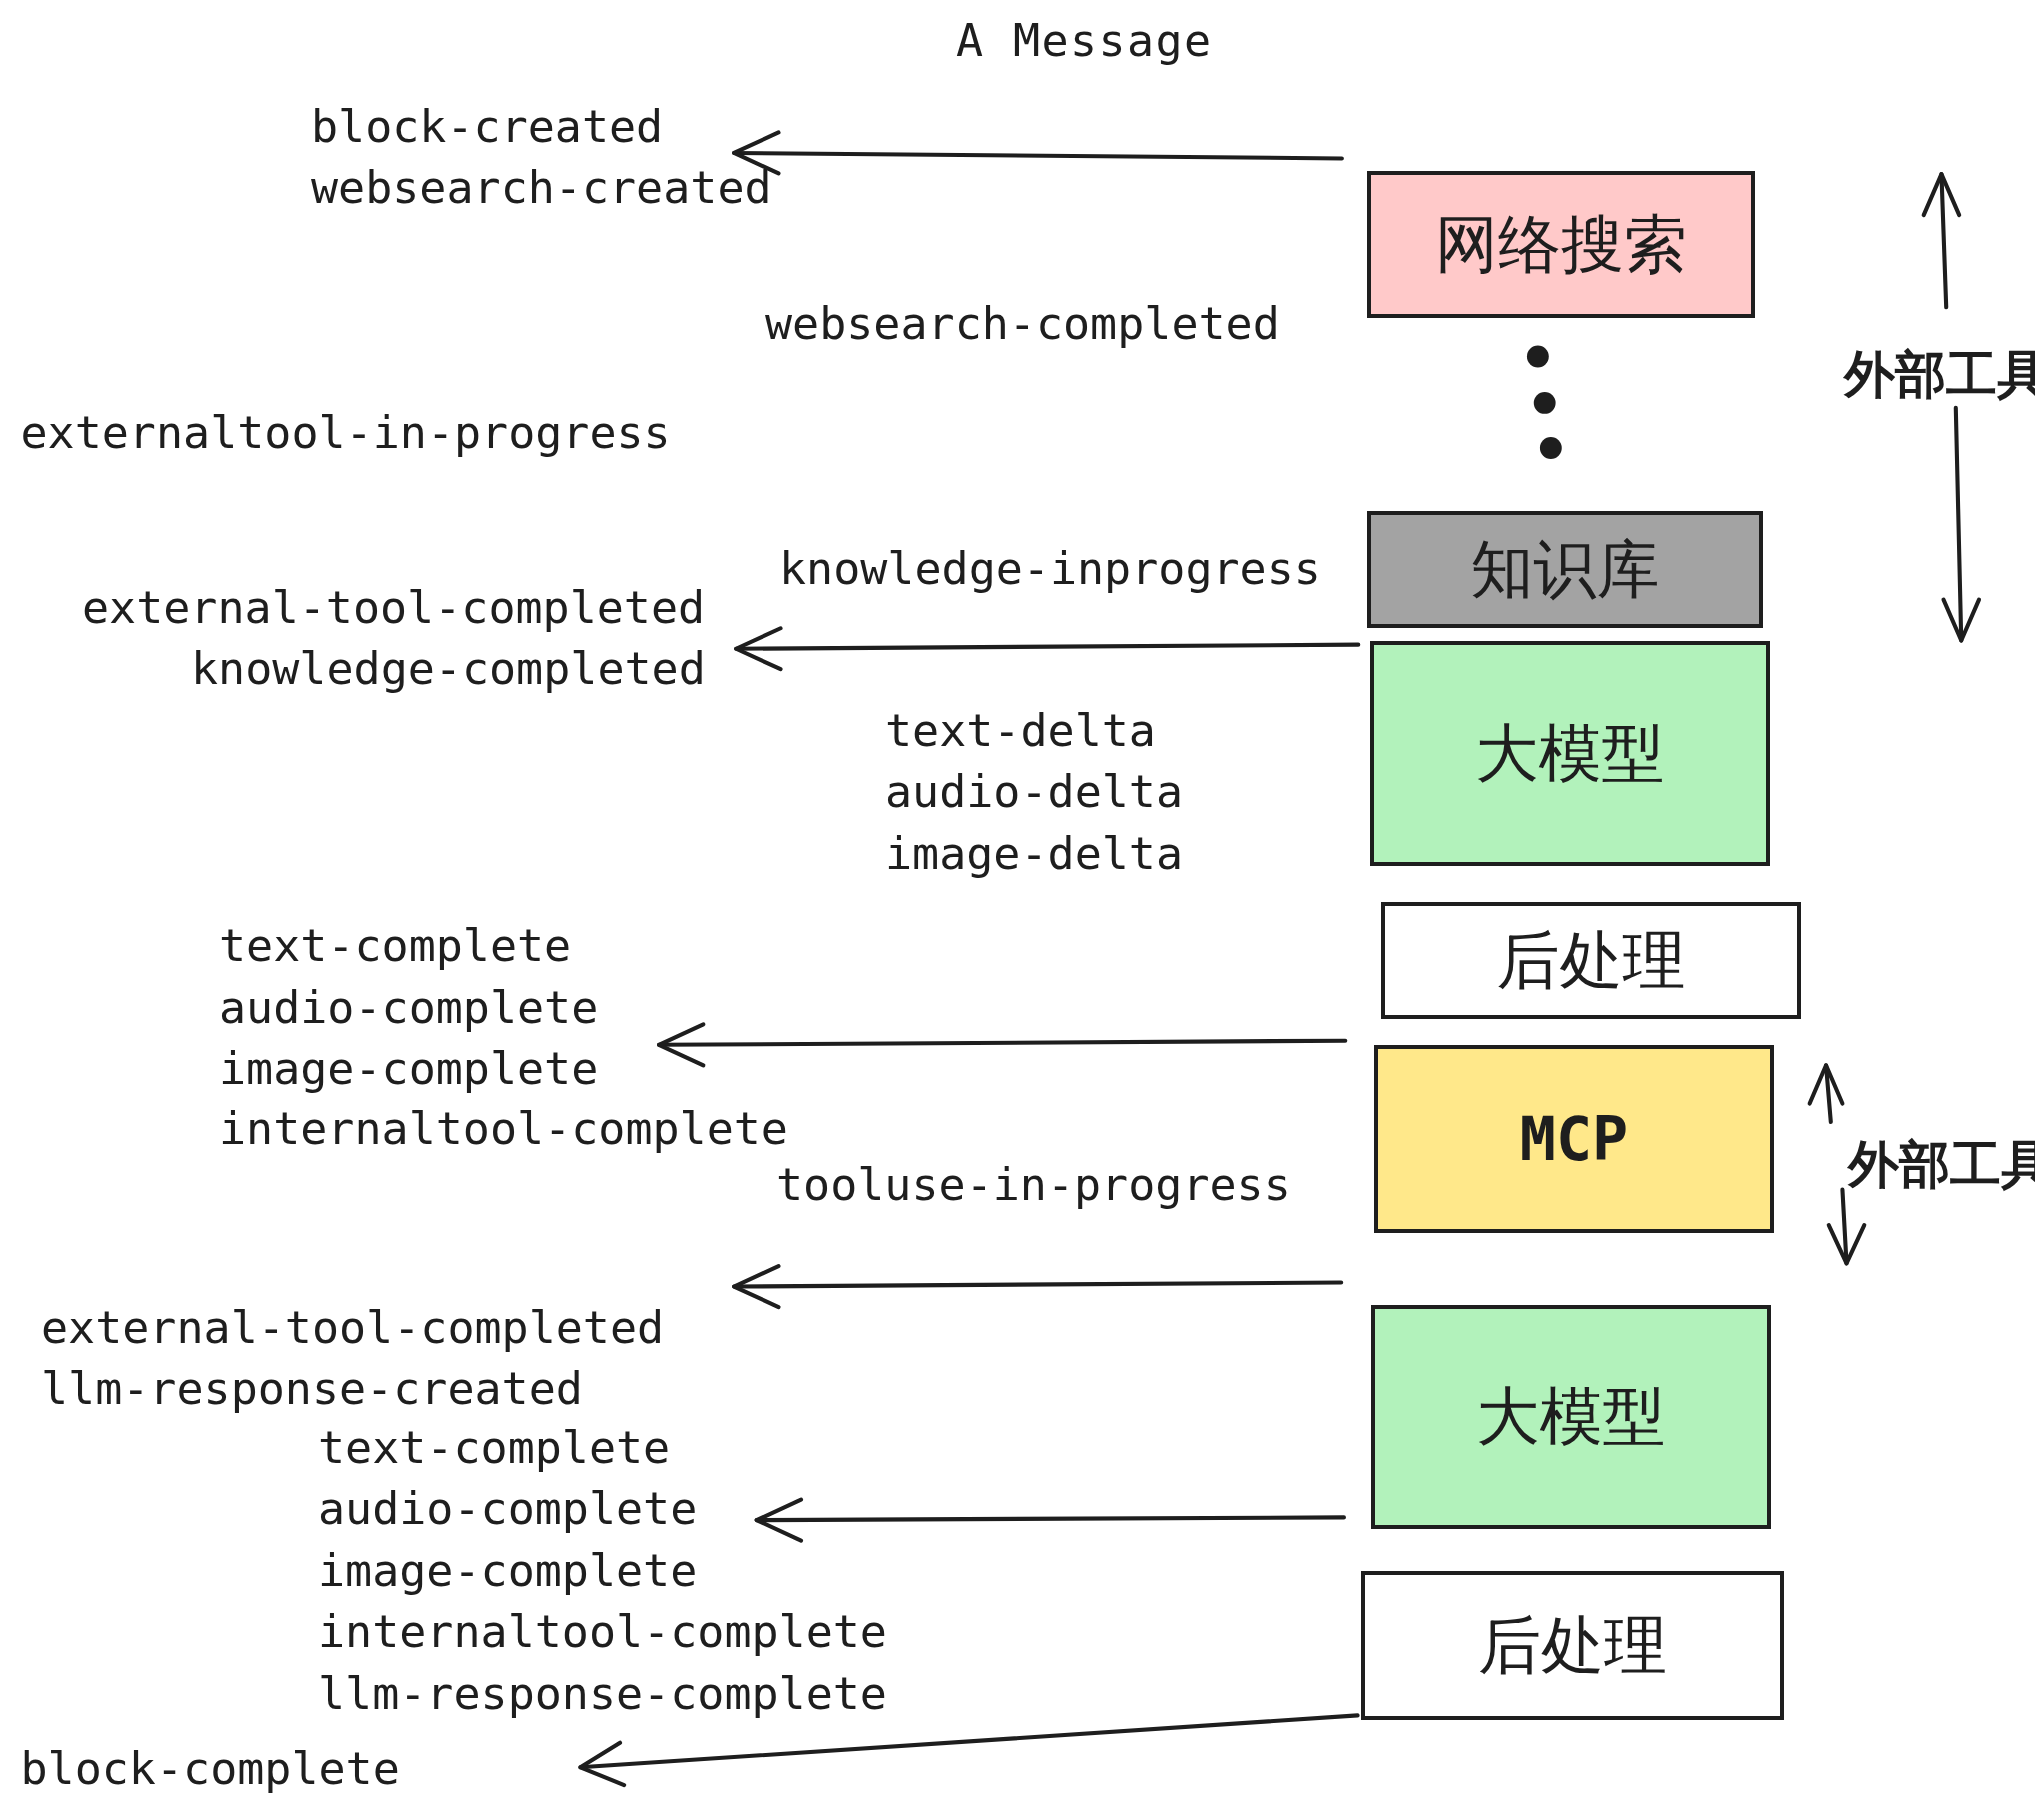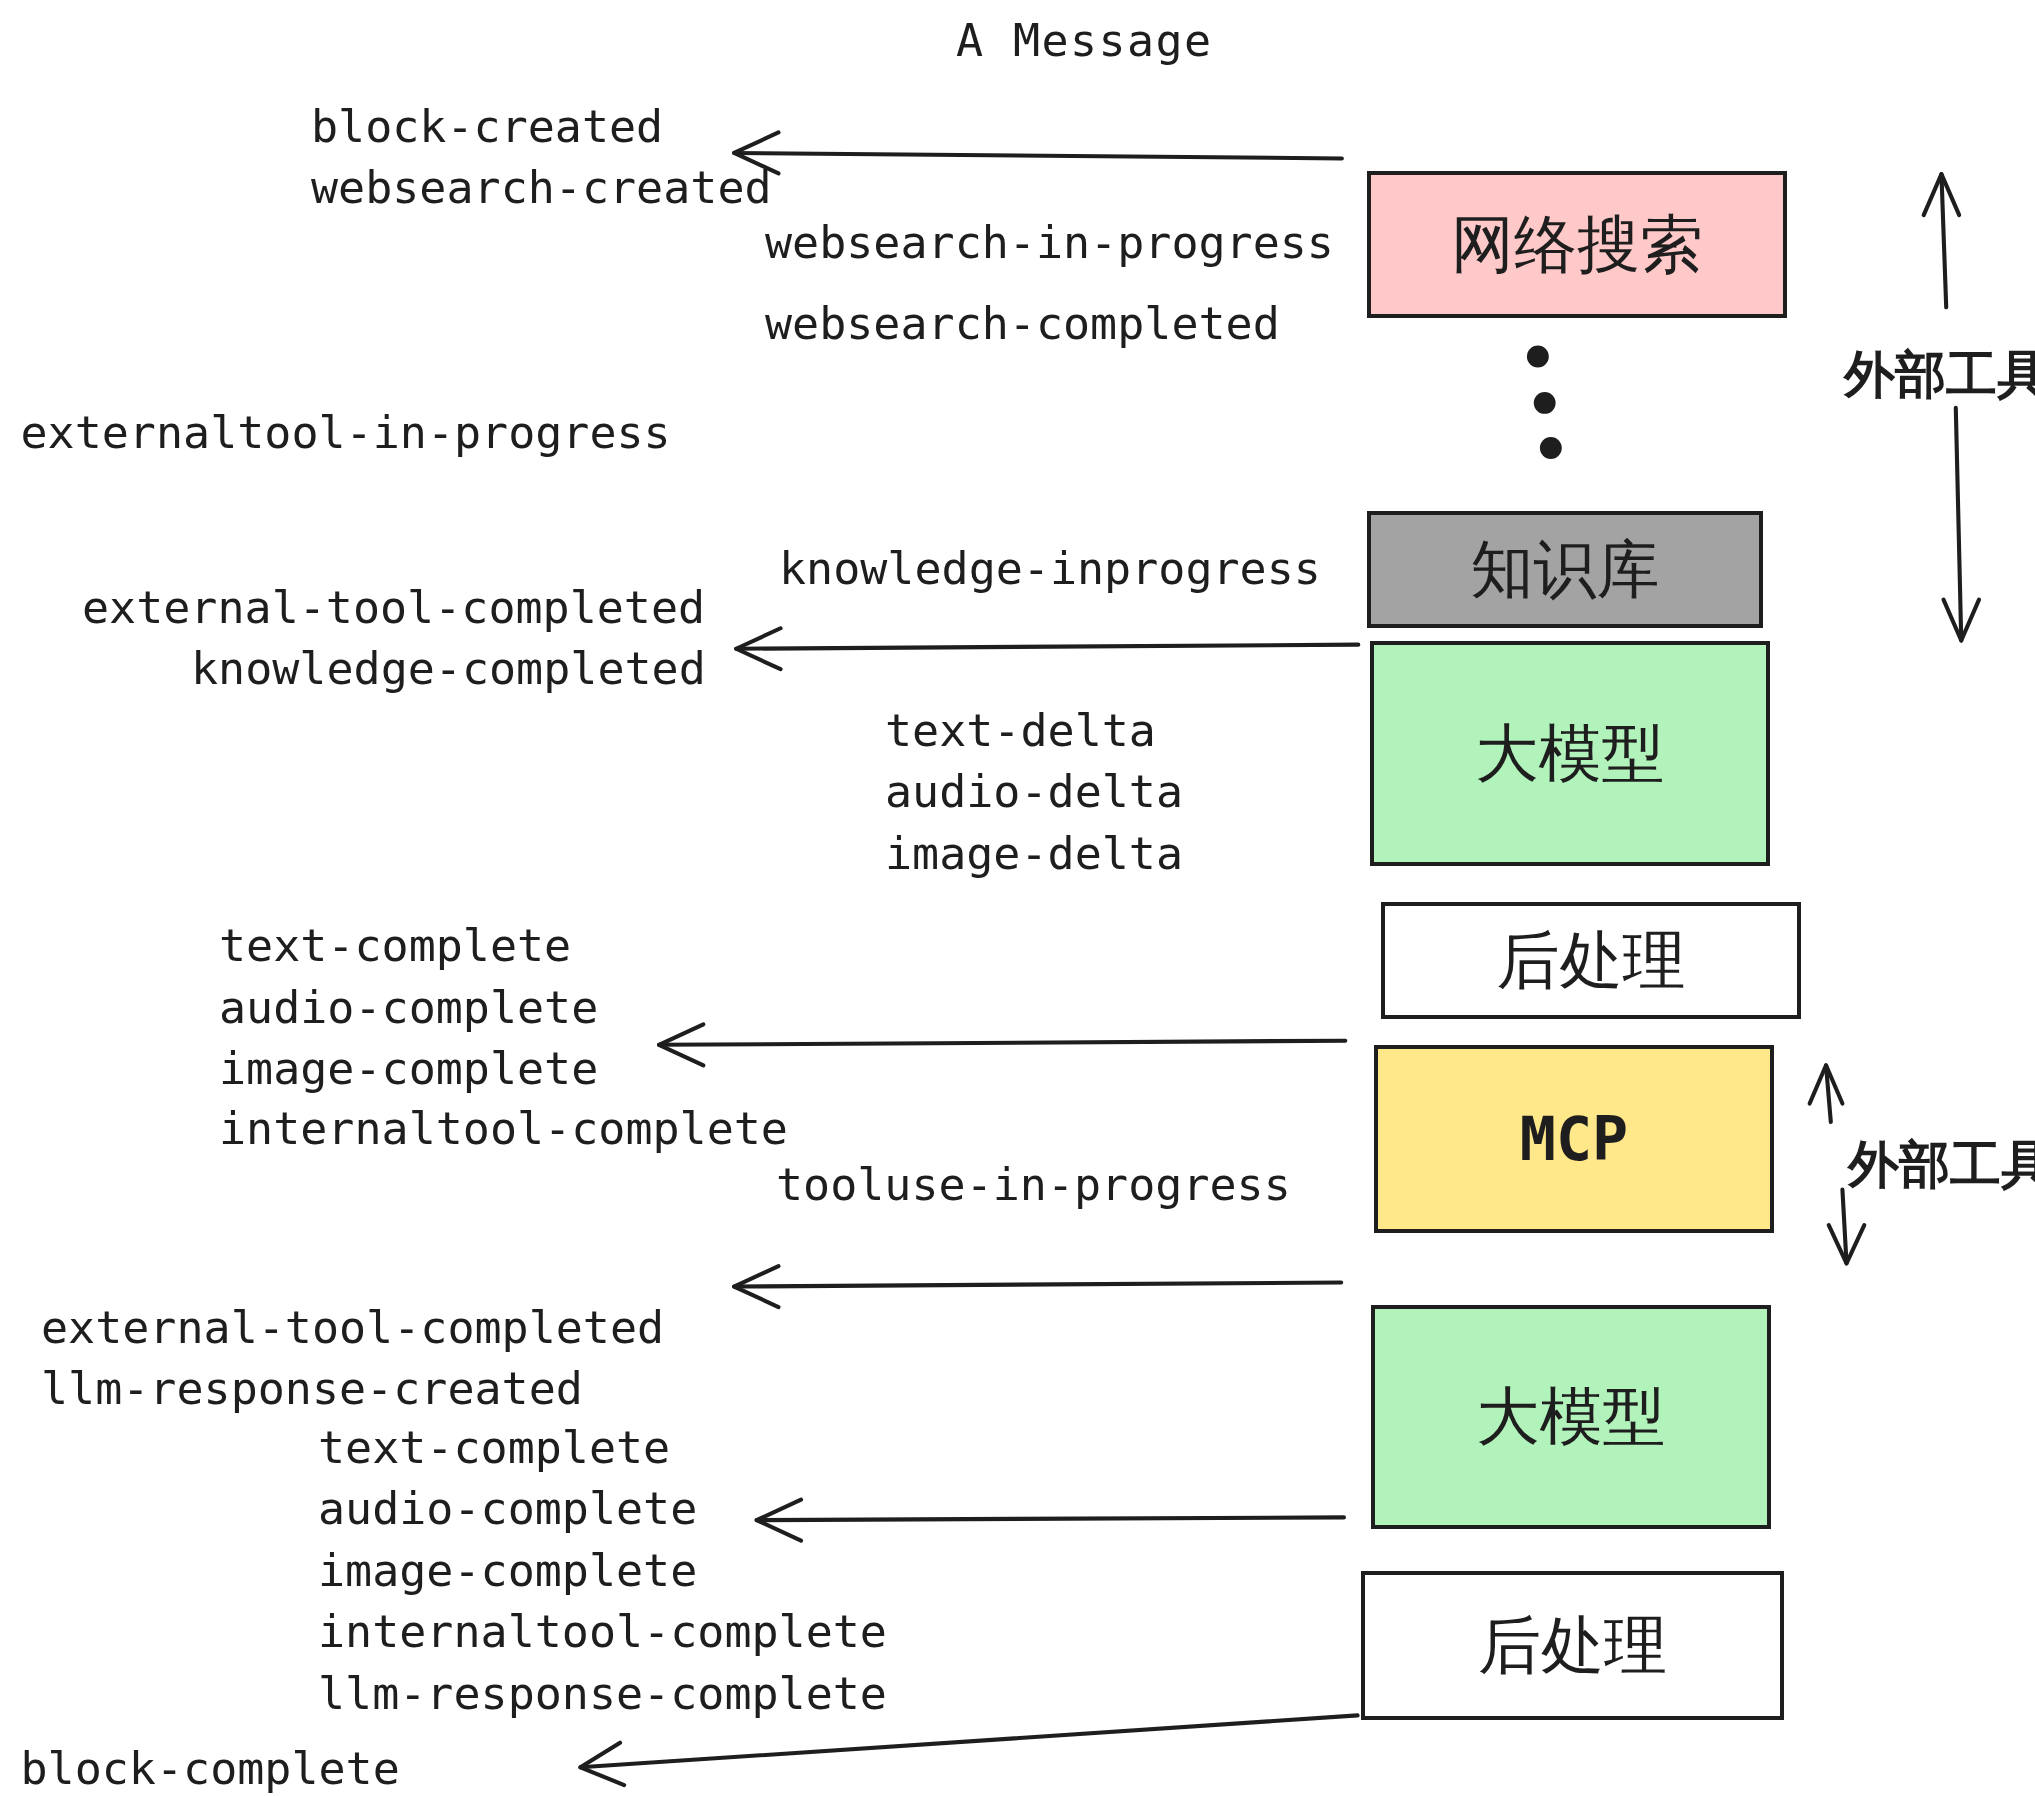--- a/index.html
+++ b/index.html
@@ -22,21 +22,20 @@
 </style>
 </head>
 <body>
 
 <div class="canvas">
 
   <div class="title">A Message</div>
 
   <div class="ev" style="left:311px;top:104px">block-created</div>
   <div class="ev" style="left:311px;top:165px">websearch-created</div>
-  <div class="ev" style="left:765px;top:220px">websearch-in-progress</div>
   <div class="ev" style="left:765px;top:301px">websearch-completed</div>
   <div class="ev" style="left:20.5px;top:410px">externaltool-in-progress</div>
   <div class="ev" style="left:779px;top:546px">knowledge-inprogress</div>
   <div class="ev" style="left:82px;top:585px">external-tool-completed</div>
   <div class="ev" style="left:191px;top:646px">knowledge-completed</div>
   <div class="ev" style="left:885px;top:708px">text-delta</div>
   <div class="ev" style="left:885px;top:769px">audio-delta</div>
   <div class="ev" style="left:885px;top:831px">image-delta</div>
   <div class="ev" style="left:219px;top:923px">text-complete</div>
   <div class="ev" style="left:219px;top:985px">audio-complete</div>
@@ -45,21 +44,21 @@
   <div class="ev" style="left:776px;top:1162px">tooluse-in-progress</div>
   <div class="ev" style="left:41px;top:1305px">external-tool-completed</div>
   <div class="ev" style="left:41px;top:1366px">llm-response-created</div>
   <div class="ev" style="left:318px;top:1425px">text-complete</div>
   <div class="ev" style="left:318px;top:1486px">audio-complete</div>
   <div class="ev" style="left:318px;top:1548px">image-complete</div>
   <div class="ev" style="left:318px;top:1609px">internaltool-complete</div>
   <div class="ev" style="left:318px;top:1671px">llm-response-complete</div>
   <div class="ev" style="left:20.5px;top:1746px">block-complete</div>
 
-  <div class="bx" style="left: 1367px; top: 171px; width: 420px; height: 147px; background: rgb(255, 201, 201);">
+  <div class="bx" style="left: 1367px; top: 171px; width: 388px; height: 147px; background: rgb(255, 201, 201);">
       <span>网络搜索</span>
     </div>
   <div class="bx" style="left: 1367px; top: 511px; width: 396px; height: 117px; background: #a3a3a3;">
       <span>知识库</span>
     </div>
   <div class="bx" style="left: 1370px; top: 641px; width: 400px; height: 225px; background: rgb(178, 242, 187);">
       <span>大模型</span>
     </div>
   <div class="bx" style="left: 1381px; top: 902px; width: 420px; height: 117px; background: rgb(255, 255, 255);">
       <span>后处理</span>

